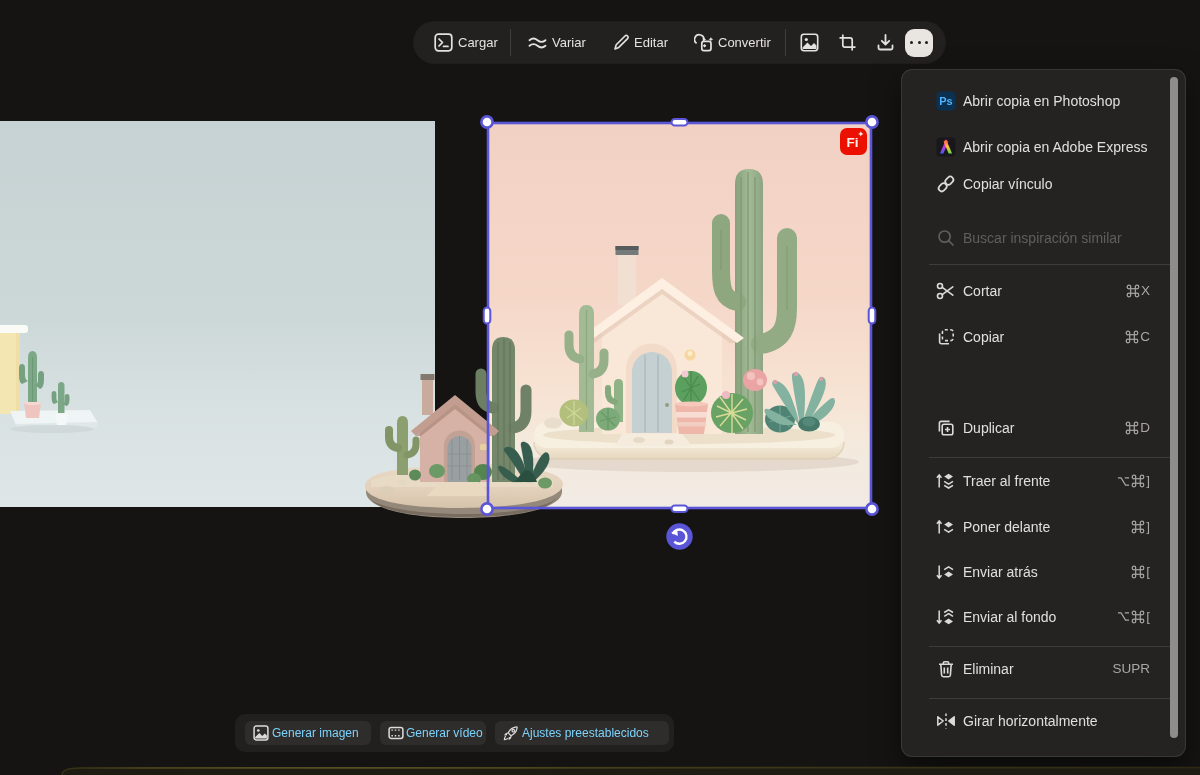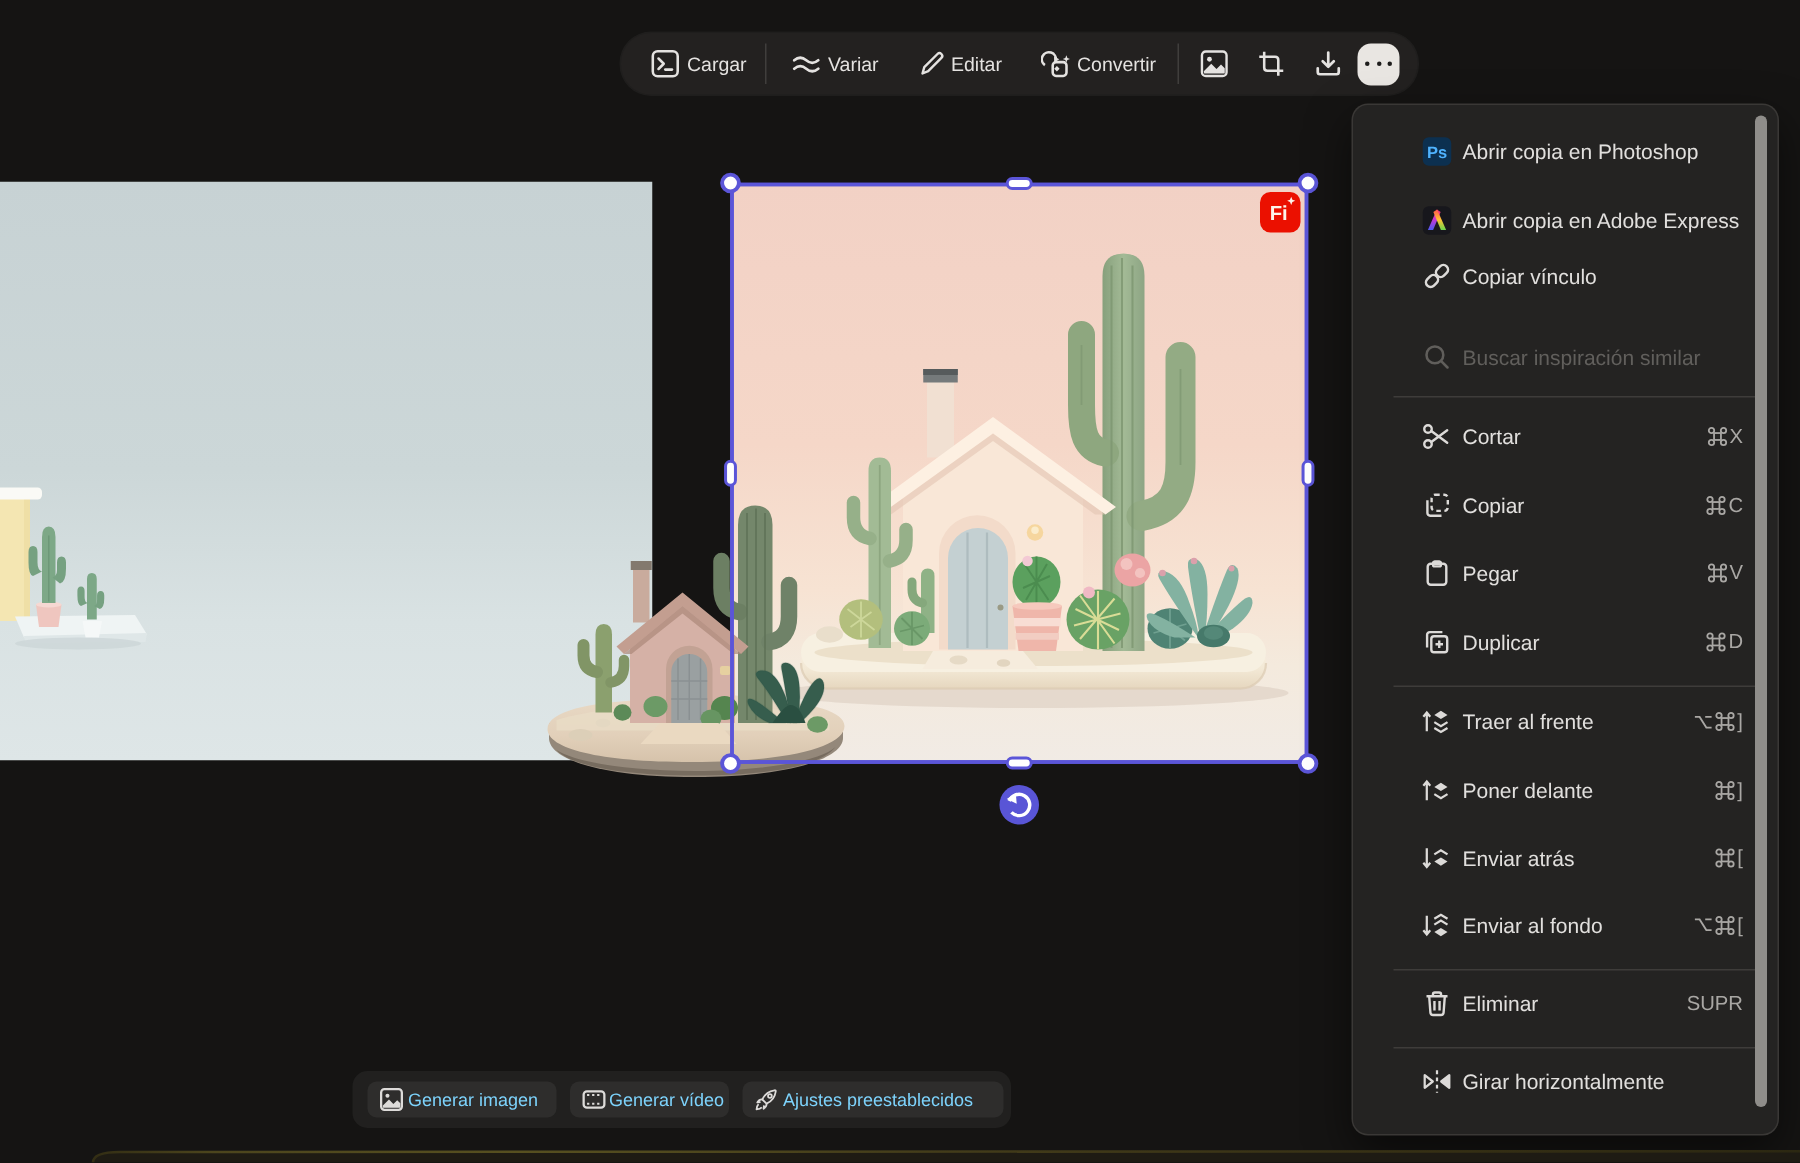--- a/index.html
+++ b/index.html
@@ -5,21 +5,21 @@
   html,body{margin:0;padding:0;width:1200px;height:775px;background:#151413;overflow:hidden;
     font-family:"Liberation Sans",sans-serif;}
   .abs{position:absolute;}
   #toolbar{position:absolute;left:414px;top:22px;width:531px;height:41px;background:#232120;
     border-radius:20px;box-shadow:0 0 0 1px rgba(255,255,255,0.045);}
   .tbtxt{position:absolute;top:0;height:41px;line-height:41px;font-size:13px;color:#e4e2e0;}
   .tbsep{position:absolute;top:7px;width:1px;height:27px;background:#403e3c;}
   .tbi{position:absolute;top:11px;}
   #menu{position:absolute;left:902px;top:70px;width:283px;height:686px;background:#242322;
     border-radius:10px;box-shadow:0 0 0 1px #3a3836, 0 12px 30px rgba(0,0,0,0.55);}
-  .mi{position:absolute;left:0;width:100%;height:26px;margin-left:12px;}
+  .mi{position:absolute;left:0;width:100%;height:26px;}
   .mi .ic{position:absolute;left:34px;top:3px;}
   .mi .lb{position:absolute;left:61px;top:0;height:26px;line-height:26px;font-size:14px;color:#e1dfdd;white-space:nowrap;}
   .mi .sc{position:absolute;right:35px;top:0;height:26px;line-height:26px;font-size:13.5px;color:#a9a7a4;
     display:flex;align-items:center;gap:1px;}
   .msep{position:absolute;left:27px;width:245px;height:1px;background:#3e3c3a;}
   #bottombar{position:absolute;left:235px;top:714px;width:439px;height:38px;background:#21201f;border-radius:10px;}
   .bb{position:absolute;top:7px;height:24px;background:#2e2d2c;border-radius:6px;}
   .bb .bt{position:absolute;top:0;height:24px;line-height:24px;font-size:12px;color:#7dd3fc;white-space:nowrap;text-align:center;}
   .bb svg{position:absolute;top:4px;}
 </style>
@@ -360,35 +360,20 @@
       </svg>
     <span class="lb">Cortar</span>
     <span class="sc"><svg width="14" height="14" viewBox="0 0 14 14" fill="none" stroke="#a9a7a4" stroke-width="1.2">
           <rect x="4.7" y="4.7" width="4.6" height="4.6"></rect>
           <circle cx="3" cy="3" r="1.8"></circle>
           <circle cx="11" cy="3" r="1.8"></circle>
           <circle cx="3" cy="11" r="1.8"></circle>
           <circle cx="11" cy="11" r="1.8"></circle>
         </svg>X</span>
   </div>
-  <div class="mi" style="top:299px">
-    <svg class="ic" width="20" height="20" viewBox="0 0 20 20" fill="none" stroke="#dcdad8" stroke-width="1.6">
-        <rect x="3.8" y="3.8" width="12.4" height="14" rx="2"></rect>
-        <path d="M7.2 3.8 V3 a1.4 1.4 0 0 1 1.4 -1.4 h2.8 a1.4 1.4 0 0 1 1.4 1.4 V3.8 Z" fill="#dcdad8" stroke="none"></path>
-        <rect x="7.4" y="2.4" width="5.2" height="3.2" rx="1"></rect>
-      </svg>
-    <span class="lb">Pegar</span>
-    <span class="sc"><svg width="14" height="14" viewBox="0 0 14 14" fill="none" stroke="#a9a7a4" stroke-width="1.2">
-          <rect x="4.7" y="4.7" width="4.6" height="4.6"></rect>
-          <circle cx="3" cy="3" r="1.8"></circle>
-          <circle cx="11" cy="3" r="1.8"></circle>
-          <circle cx="3" cy="11" r="1.8"></circle>
-          <circle cx="11" cy="11" r="1.8"></circle>
-        </svg>V</span>
-  </div>
   <div class="mi" style="top:344.5px">
     <svg class="ic" width="20" height="20" viewBox="0 0 20 20" fill="none" stroke="#dcdad8" stroke-width="1.6">
         <path d="M3.4 13.6 V5.2 a1.8 1.8 0 0 1 1.8 -1.8 h8.4"></path>
         <rect x="6.2" y="6.2" width="10.6" height="10.6" rx="1.8"></rect>
         <path d="M11.5 9 v5 M9 11.5 h5"></path>
       </svg>
     <span class="lb">Duplicar</span>
     <span class="sc"><svg width="14" height="14" viewBox="0 0 14 14" fill="none" stroke="#a9a7a4" stroke-width="1.2">
           <rect x="4.7" y="4.7" width="4.6" height="4.6"></rect>
           <circle cx="3" cy="3" r="1.8"></circle>

